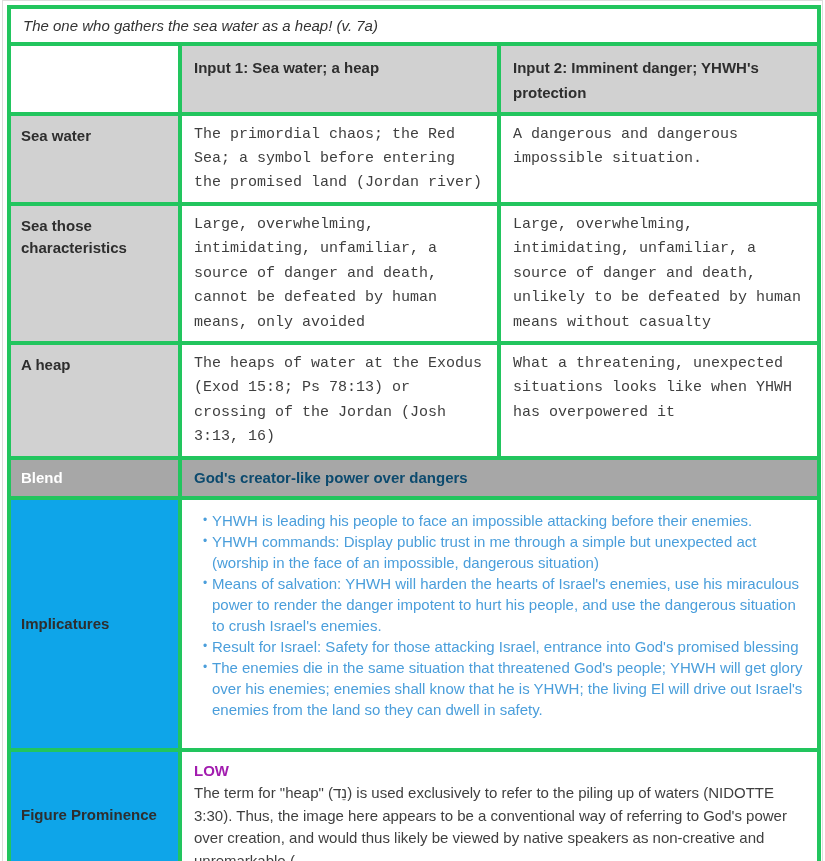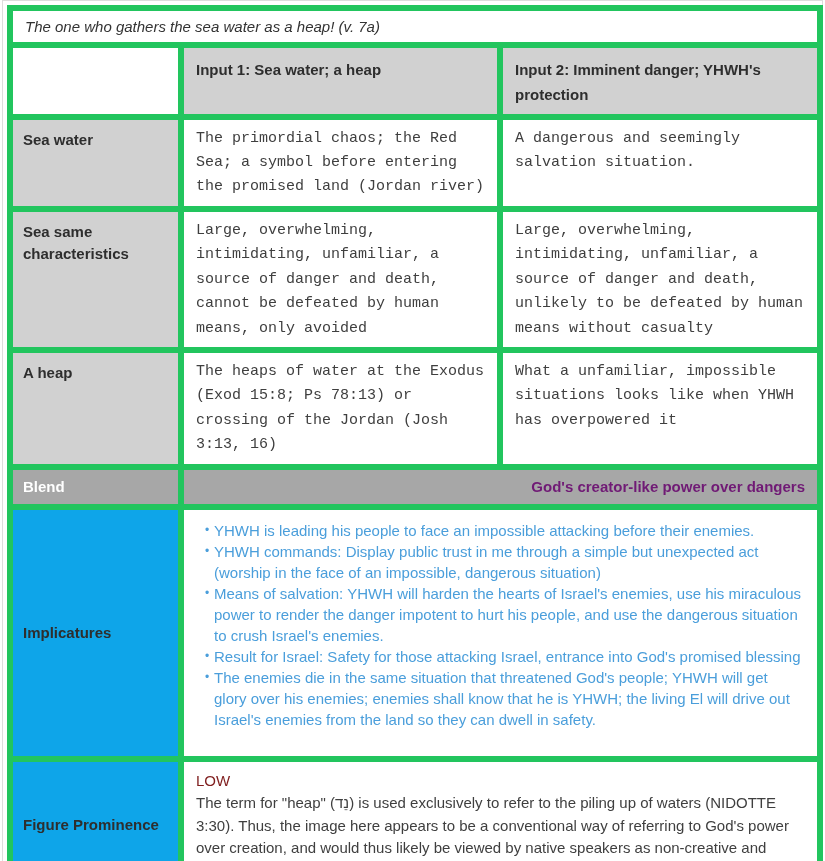--- a/index.html
+++ b/index.html
@@ -18,21 +18,21 @@
   }
   table.blend-table{
     border-collapse:collapse;
     table-layout:fixed;
     width:810px;
   }
   col.c1{width:171px}
   col.c2{width:319px}
   col.c3{width:320px}
   th,td{
-    border:6px solid #22c55e;
+    border:4px solid #22c55e;
     font-size:15px;
     text-align:left;
     vertical-align:top;
     word-wrap:break-word;
   }
   
   tr.r-title{height:37px;}
   .title-cell{
     font-style:italic;
     color:#333333;
@@ -81,23 +81,23 @@
   tr.r-blend{height:40px;}
   .blend-label{
     background:#a7a7a7;
     color:#ffffff;
     font-weight:700;
     vertical-align:middle;
     padding:6px 10px;
   }
   .blend-value{
     background:#a7a7a7;
-    color:#701a75;
-    font-weight:700;
-    text-align:right;
+    color:#0c4a6e;
+    font-weight:700;
+    text-align:left;
     vertical-align:middle;
     padding:6px 12px;
   }
   
   tr.r-imp{height:252px;}
   .imp-cell{
     padding:10px 14px 8px 16px;
     vertical-align:top;
     background:#ffffff;
   }
@@ -118,21 +118,21 @@
   }
   .blt-text{flex:1 1 auto;}
   
   tr.r-fp{height:124px;}
   .fp-cell{
     padding:8px 12px 6px 12px;
     color:#3f3f3f;
     line-height:1.5;
     background:#ffffff;
   }
-  .fp-low{font-weight:400;color:#7f1d1d;}
+  .fp-low{font-weight:700;color:#a21caf;}
   .fp-text{margin:0;}
 </style>
 </head>
 <body>
 
 <div class="card">
   <table class="blend-table">
     <colgroup>
         <col class="c1">
         <col class="c2">
@@ -146,33 +146,33 @@
 
     <tr class="r-head">
       <td class="blank-cell"></td>
       <th class="head-cell">Input 1: Sea water; a heap</th>
       <th class="head-cell">Input 2: Imminent danger; YHWH's protection</th>
     </tr>
 
     <tr class="r1">
       <th class="label-cell">Sea water</th>
       <td class="body-cell">The primordial chaos; the Red Sea; a symbol before entering the promised land (Jordan river)</td>
-      <td class="body-cell">A dangerous and seemingly salvation situation.</td>
+      <td class="body-cell">A dangerous and dangerous impossible situation.</td>
     </tr>
 
     <tr class="r2">
-      <th class="label-cell">Sea same characteristics</th>
+      <th class="label-cell">Sea those characteristics</th>
       <td class="body-cell">Large, overwhelming, intimidating, unfamiliar, a source of danger and death, cannot be defeated by human means, only avoided</td>
       <td class="body-cell">Large, overwhelming, intimidating, unfamiliar, a source of danger and death, unlikely to be defeated by human means without casualty</td>
     </tr>
 
     <tr class="r3">
       <th class="label-cell">A heap</th>
       <td class="body-cell">The heaps of water at the Exodus (Exod 15:8; Ps 78:13) or crossing of the Jordan (Josh 3:13, 16)</td>
-      <td class="body-cell">What a unfamiliar, impossible situations looks like when YHWH has overpowered it</td>
+      <td class="body-cell">What a threatening, unexpected situations looks like when YHWH has overpowered it</td>
     </tr>
 
 
     <tr class="r-blend">
       <th class="blend-label">Blend</th>
       <td class="blend-value" colspan="2">God's creator-like power over dangers</td>
     </tr>
 
     <tr class="r-imp">
       <th class="label-cell light-label">Implicatures</th>

